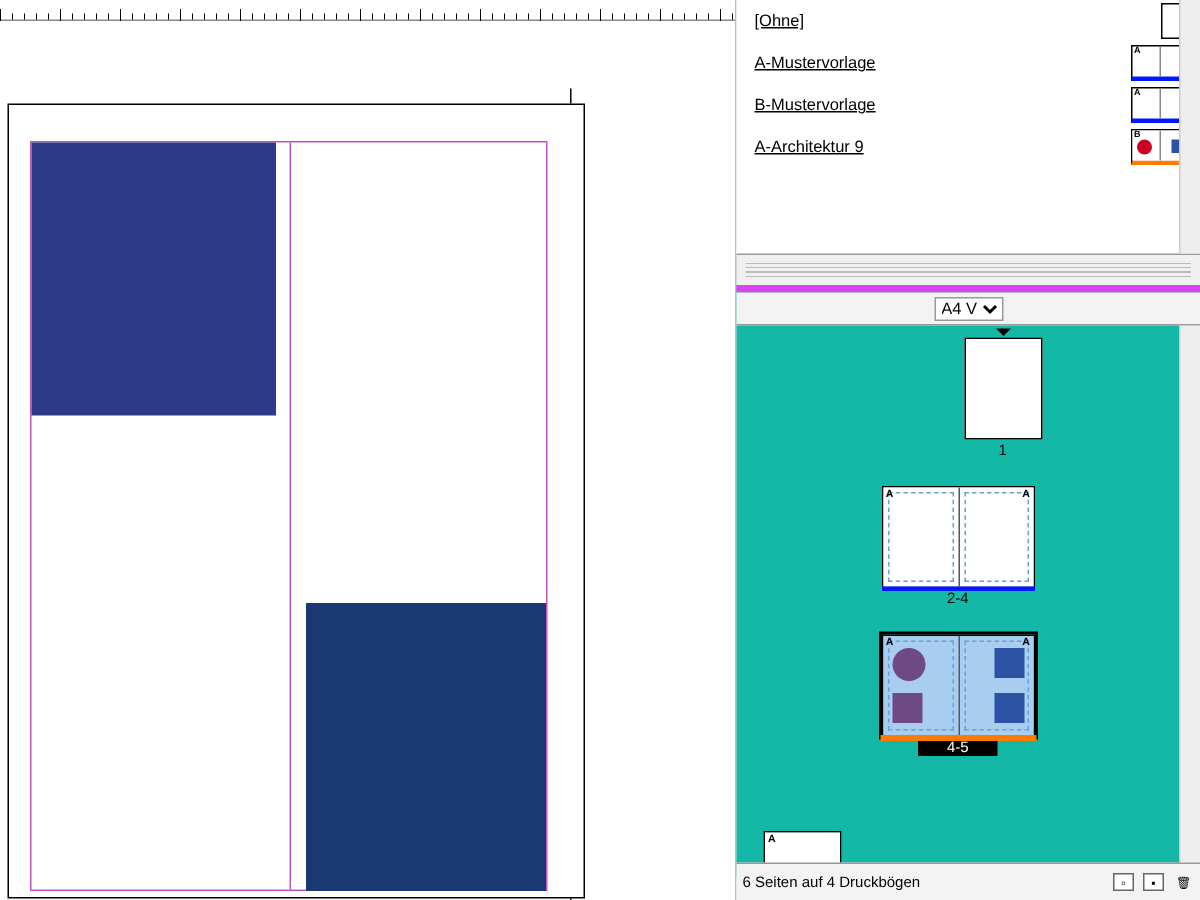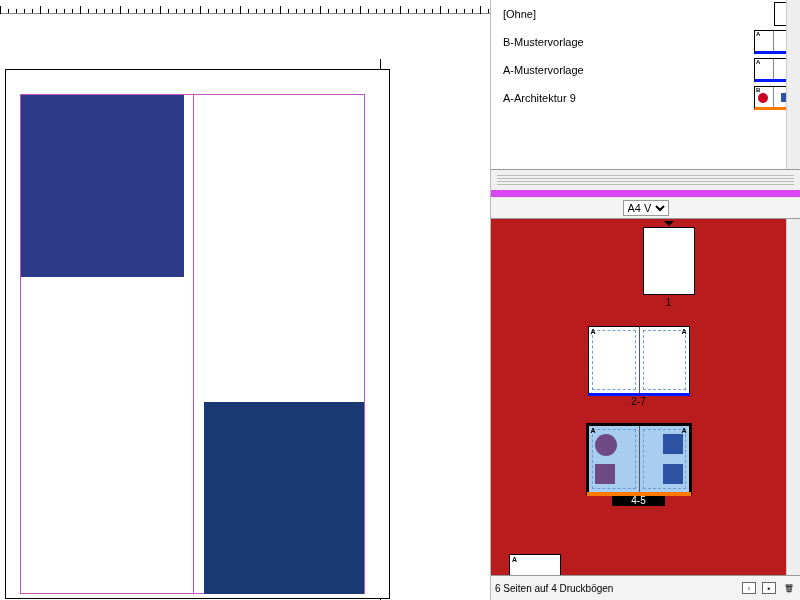--- a/index.html
+++ b/index.html
@@ -45,38 +45,38 @@
   .black-edge { position: absolute; top: 45px; left: 380px; width: 20px; height: 555px; border-left: 1px solid #000; }
 
   
   .right-col {
     position: absolute; top: 0; left: 490px; width: 310px; height: 600px;
     background: #f0f0f0; font-size: 11px; color: #000;
     border-left: 1px solid #bbb;
   }
 
   
-  .masters { position: absolute; top: 0; left: 0; right: 0; height: 170px; background: #fff; border-bottom: 1px solid #999; }
+  .masters { position: absolute; top: 0; left: 0; right: 0; height: 170px; background: #fff; border-bottom: 1px solid #999; text-decoration: underline; }
   .master-row { display: flex; align-items: center; height: 28px; padding-left: 12px; cursor: default; }
   .master-label { flex: 1; }
   .master-thumb {
     width: 40px; height: 24px; margin-right: 6px; border: 1px solid #000; background: #fff;
     display: flex; position: relative;
   }
   .master-thumb.single { width: 20px; }
   .master-thumb .half { width: 50%; height: 100%; border-right: 1px solid #888; position: relative; }
   .master-thumb .half:last-child { border-right: none; }
   .mt-letter { position: absolute; top: 0; font-size: 6px; font-weight: bold; }
   .mt-letter.l { left: 1px; } .mt-letter.r { right: 1px; }
 
   
   .masters-scroll { position: absolute; top: 0; right: 0; width: 14px; bottom: 0; background: #eee; border-left: 1px solid #ccc; }
 
   
-  .pages-panel { position: absolute; top: 190px; left: 0; right: 0; bottom: 16px; background: #b91c1c; border-top: 7px solid #d946ef; }
+  .pages-panel { position: absolute; top: 190px; left: 0; right: 0; bottom: 16px; background: #14b8a6; border-top: 5px solid #d946ef; }
   .pp-header {
     height: 22px; display: flex; align-items: center; justify-content: center;
     border-bottom: 1px solid #999; font-size: 11px; gap: 4px; background: #f3f3f3;
   }
   .pp-header select {
     font-size: 11px; height: 16px; border: 1px solid #999; background: #fff;
   }
   .pp-body { position: absolute; top: 22px; left: 0; right: 14px; bottom: 0; overflow: hidden; }
   .pp-scroll { position: absolute; top: 22px; right: 0; width: 14px; bottom: 0; background: #eee; border-left: 1px solid #ccc; }
 
@@ -150,32 +150,32 @@
 </div>
 
 <div class="right-col">
 
   <div class="masters">
     <div class="master-row">
       <span class="master-label">[Ohne]</span>
       <span class="master-thumb single"></span>
     </div>
     <div class="master-row">
+      <span class="master-label">A-Mustervorlage</span>
+      <span class="master-thumb" style="border-bottom:3px solid #0019ff">
+        <span class="half">
+            <span class="mt-letter l">A</span>
+          </span>
+        <span class="half">
+            <span class="mt-letter r">A</span>
+          </span>
+      </span>
+    </div>
+    <div class="master-row">
       <span class="master-label">B-Mustervorlage</span>
-      <span class="master-thumb" style="border-bottom:3px solid #0019ff">
-        <span class="half">
-            <span class="mt-letter l">A</span>
-          </span>
-        <span class="half">
-            <span class="mt-letter r">A</span>
-          </span>
-      </span>
-    </div>
-    <div class="master-row">
-      <span class="master-label">A-Mustervorlage</span>
       <span class="master-thumb" style="border-bottom:3px solid #0019ff">
         <span class="half">
             <span class="mt-letter l">A</span>
           </span>
         <span class="half">
             <span class="mt-letter r">A</span>
           </span>
       </span>
     </div>
     <div class="master-row">
@@ -213,21 +213,21 @@
 
       <div class="spread-wrap" style="margin-top:18px">
         <div class="spread sp23" style="position:relative">
           <div class="pg">
               <span class="ml l">A</span>
             </div>
           <div class="pg">
               <span class="ml r">A</span>
             </div>
         </div>
-        <div class="spread-label">2-7</div>
+        <div class="spread-label">2-4</div>
       </div>
 
       <div class="spread-wrap" style="margin-top:18px">
         <div class="spread sp45" style="position:relative">
           <div class="pg">
               <span class="ml l">A</span>
             <span class="shape circ"></span>
             <span class="shape sq2"></span>
           </div>
           <div class="pg">

